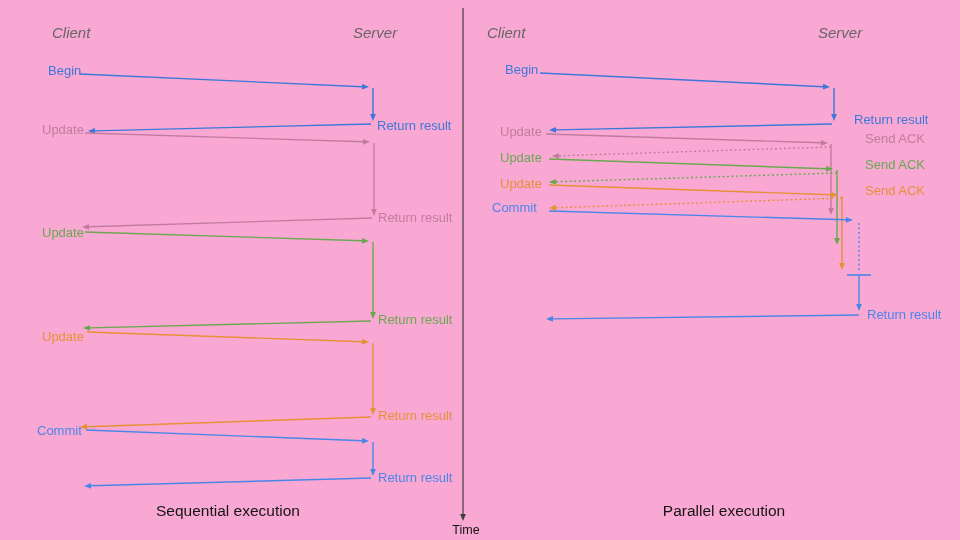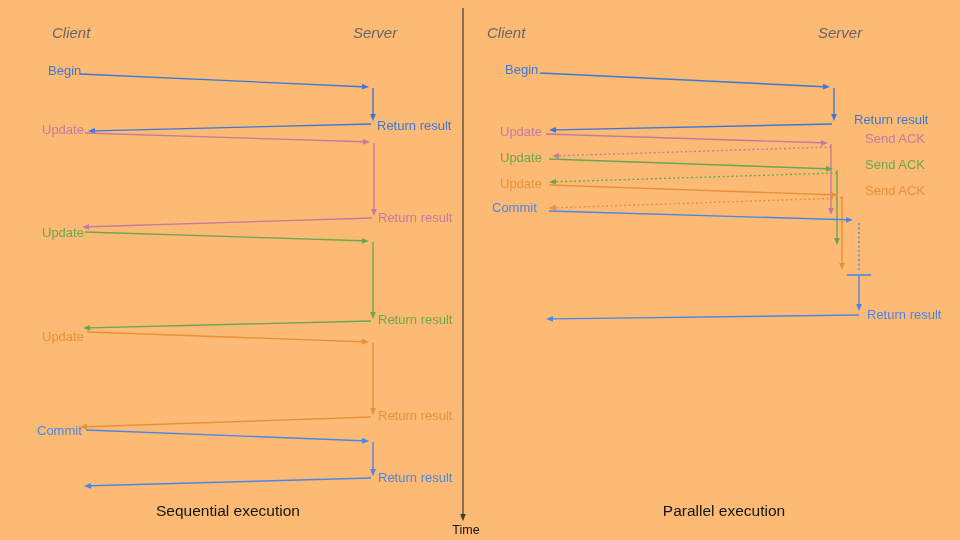--- a/index.html
+++ b/index.html
@@ -1,16 +1,16 @@
 <!DOCTYPE html>
 <html><head>
 <meta charset="utf-8">
 <style>
   html,body{margin:0;padding:0;background:#ffffff;}
-  #stage{position:relative;width:960px;height:540px;background:#fdba74;overflow:hidden;
+  #stage{position:relative;width:960px;height:540px;background:#f9a8d4;overflow:hidden;
          font-family:"Liberation Sans",sans-serif;}
   svg{position:absolute;left:0;top:0;}
   svg text{font-family:"Liberation Sans",sans-serif;}
   .header{font-size:15px;font-style:italic;fill:#666666;}
   .title{font-size:15.5px;fill:#141414;text-anchor:middle;}
   .timelabel{font-size:12.5px;fill:#111111;}
   .msglabel{font-size:13px;}
 </style>
 </head>
 <body>

